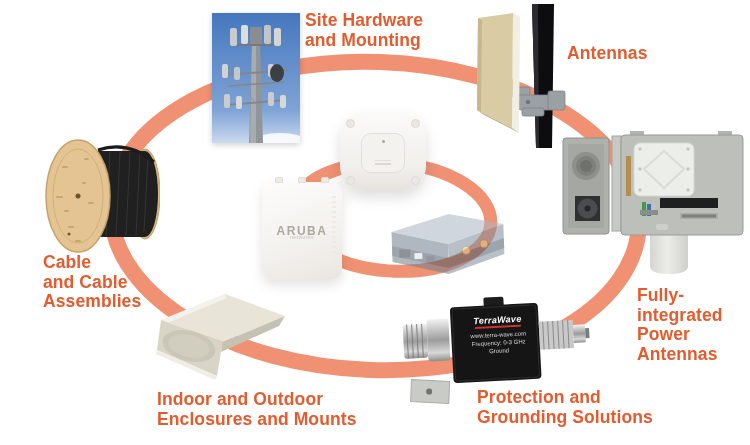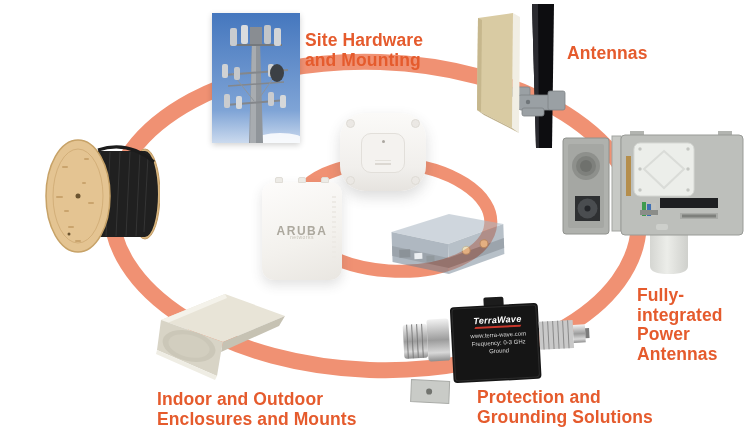--- a/index.html
+++ b/index.html
@@ -10,21 +10,21 @@
   #stage *{box-sizing:border-box;}
 
   
   #rings{position:absolute;left:0;top:0;z-index:1;}
 
   
   .cat-label{
     position:absolute;z-index:4;color:#E55B2D;font-weight:bold;
     font-size:17.5px;line-height:1.12;white-space:pre-line;letter-spacing:.1px;
   }
-  #lbl-site{left:305px;top:11px;margin-top:20px;}
+  #lbl-site{left:305px;top:11px;}
   #lbl-antennas{left:567px;top:44px;text-align:right;}
   #lbl-power{left:637px;top:286px;}
   #lbl-protection{left:477px;top:388px;}
   #lbl-enclosures{left:157px;top:390px;}
   #lbl-cable{left:43px;top:253px;}
 
   
   .product{position:absolute;z-index:3;}
   #tower{left:212px;top:13px;width:88px;height:130px;box-shadow:0 2px 6px rgba(0,0,0,.18);}
   #antenna{left:462px;top:2px;width:110px;height:150px;}
@@ -310,14 +310,17 @@
 and Mounting</div>
   <div id="lbl-antennas" class="cat-label">Antennas</div>
   <div id="lbl-power" class="cat-label">Fully-
 integrated
 Power
 Antennas</div>
   <div id="lbl-enclosures" class="cat-label">Indoor and Outdoor
 Enclosures and Mounts</div>
   <div id="lbl-protection" class="cat-label">Protection and
 Grounding Solutions</div>
+  <div id="lbl-cable" class="cat-label">Cable
+and Cable
+Assemblies</div>
 
 </div>
 
 </body></html>

